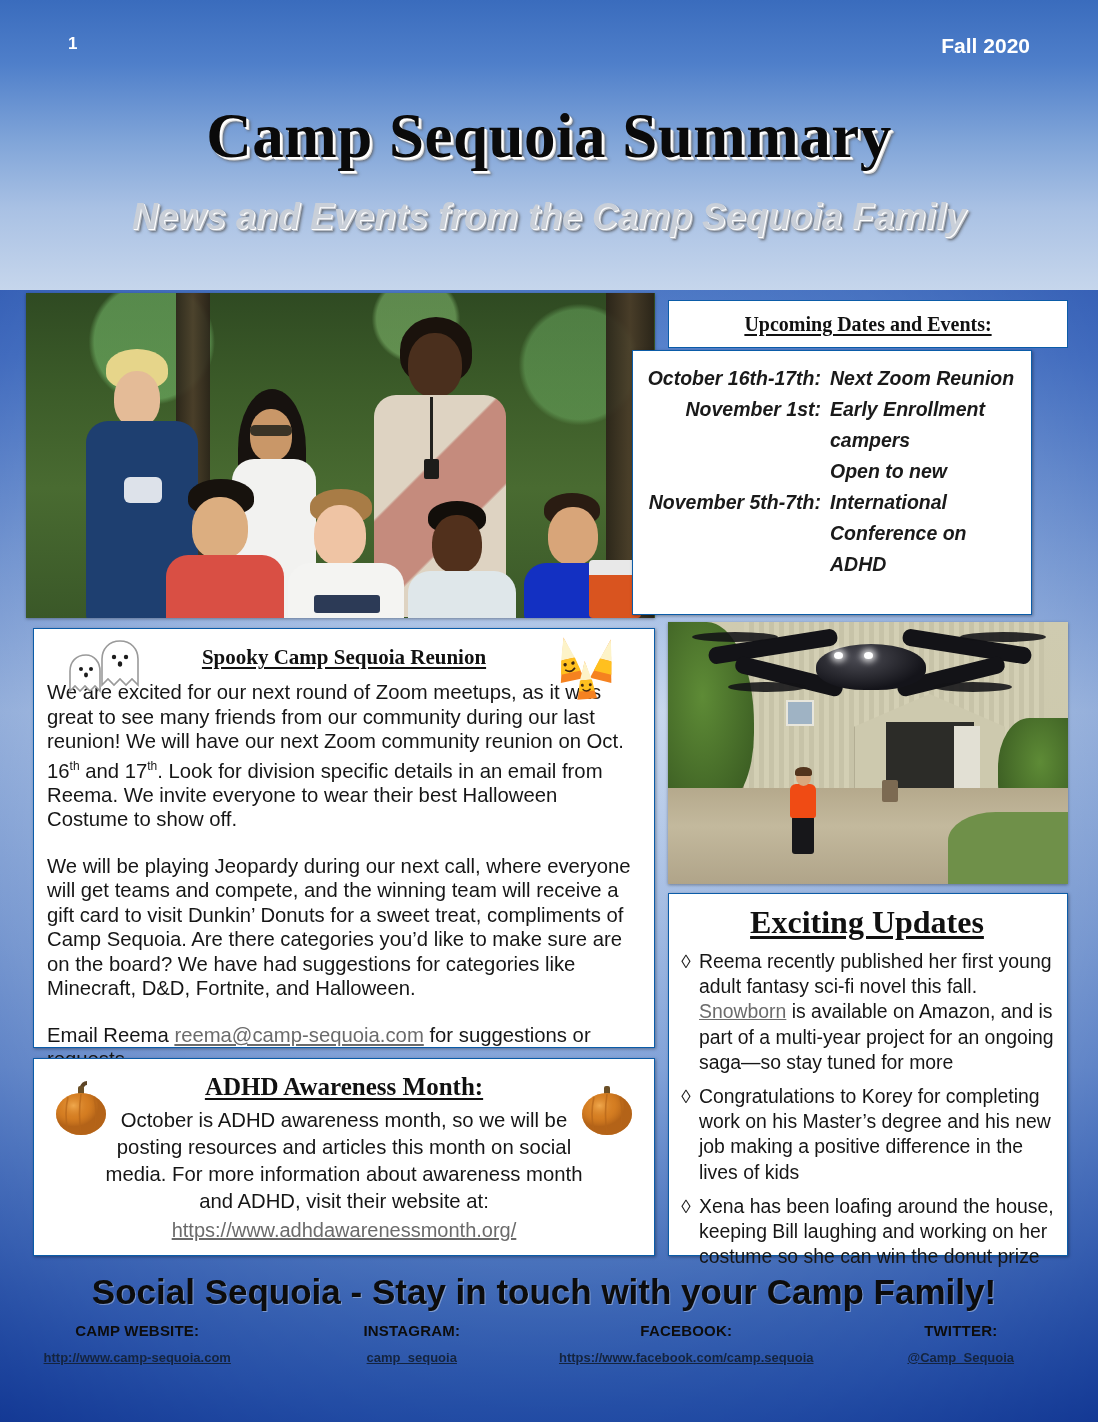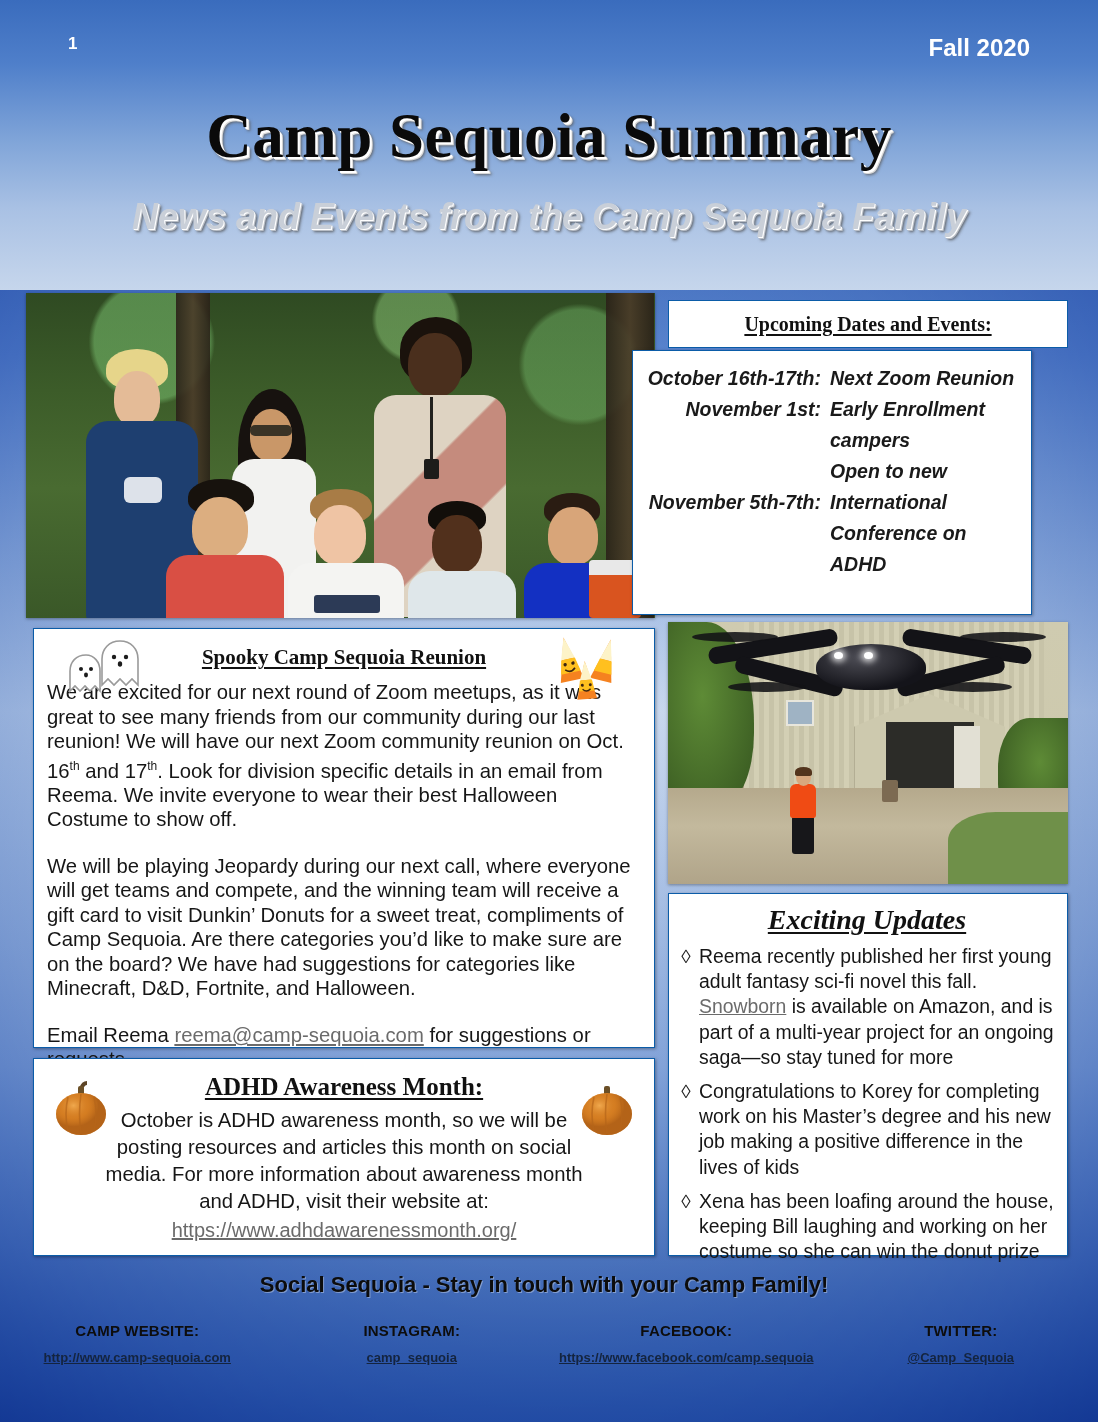--- a/index.html
+++ b/index.html
@@ -35,21 +35,21 @@
     left: 68px; top: 34px;
     color: #ffffff;
     font-size: 17px;
     font-weight: bold;
     letter-spacing: 0.3px;
   }
   .issue-date {
     position: absolute;
     right: 68px; top: 34px;
     color: #ffffff;
-    font-size: 24px;
+    font-size: 21px;
     font-weight: bold;
   }
   .masthead {
     position: absolute;
     left: 0; top: 100px;
     width: 1098px;
     text-align: center;
     font-family: "Liberation Serif", serif;
     font-weight: bold;
     font-size: 63px;
@@ -270,21 +270,21 @@
   .diamond {
     flex: 0 0 auto; width: 26px; text-align: center;
     font-size: 19px; color: #222; line-height: 25px;
   }
   .bullet-text { flex: 1 1 auto; font-size: 19.4px; line-height: 25.2px; color: #161616; }
 
   
   #footer-title {
     position: absolute; left: 0; top: 1272px; width: 1088px;
     text-align: center;
-    font-size: 22px; font-weight: bold; color: #0c0c0c;
+    font-size: 35px; font-weight: bold; color: #0c0c0c;
     text-shadow: 1px 1px 0 rgba(255,255,255,0.35);
   }
   #footer-cols {
     position: absolute; left: 0; top: 1322px; width: 1098px;
     display: flex;
   }
   .fcol { flex: 1 1 0; text-align: center; }
   .flabel { font-size: 15px; font-weight: bold; color: #0d0d0d; letter-spacing: 0.2px; }
   .flink {
     display: inline-block; margin-top: 11px;
@@ -468,21 +468,21 @@
     <div class="rotor" style="left:60px;top:60px;width:78px"></div>
     <div class="rotor" style="right:56px;top:60px;width:78px"></div>
     <div class="drone-body"></div>
     <div class="led" style="left:166px;top:30px"></div>
     <div class="led" style="left:196px;top:30px"></div>
   </div>
 
   <div class="bluebox" id="updates-box">
     <div class="inner">
       <div style="text-align:center;padding-top:6px;">
-        <span class="serif-title" style="font-size:28px;font-style:italic;">Exciting Updates</span>
+        <span class="serif-title" style="font-size:32px;">Exciting Updates</span>
       </div>
 
       <div style="margin-top:8px;">
         <div class="bullet-row">
           <span class="diamond">◊</span>
           <span class="bullet-text"><span>Reema recently published her first young adult fantasy sci-fi novel this fall. </span><a class="link" href="#">Snowborn</a><span> is available on Amazon, and is part of a multi-year project for an ongoing saga—so stay tuned for more</span></span>
         </div>
         <div class="bullet-row">
           <span class="diamond">◊</span>
           <span class="bullet-text">Congratulations to Korey for completing work on his Master’s degree and his new job making a positive difference in the lives of kids</span>

